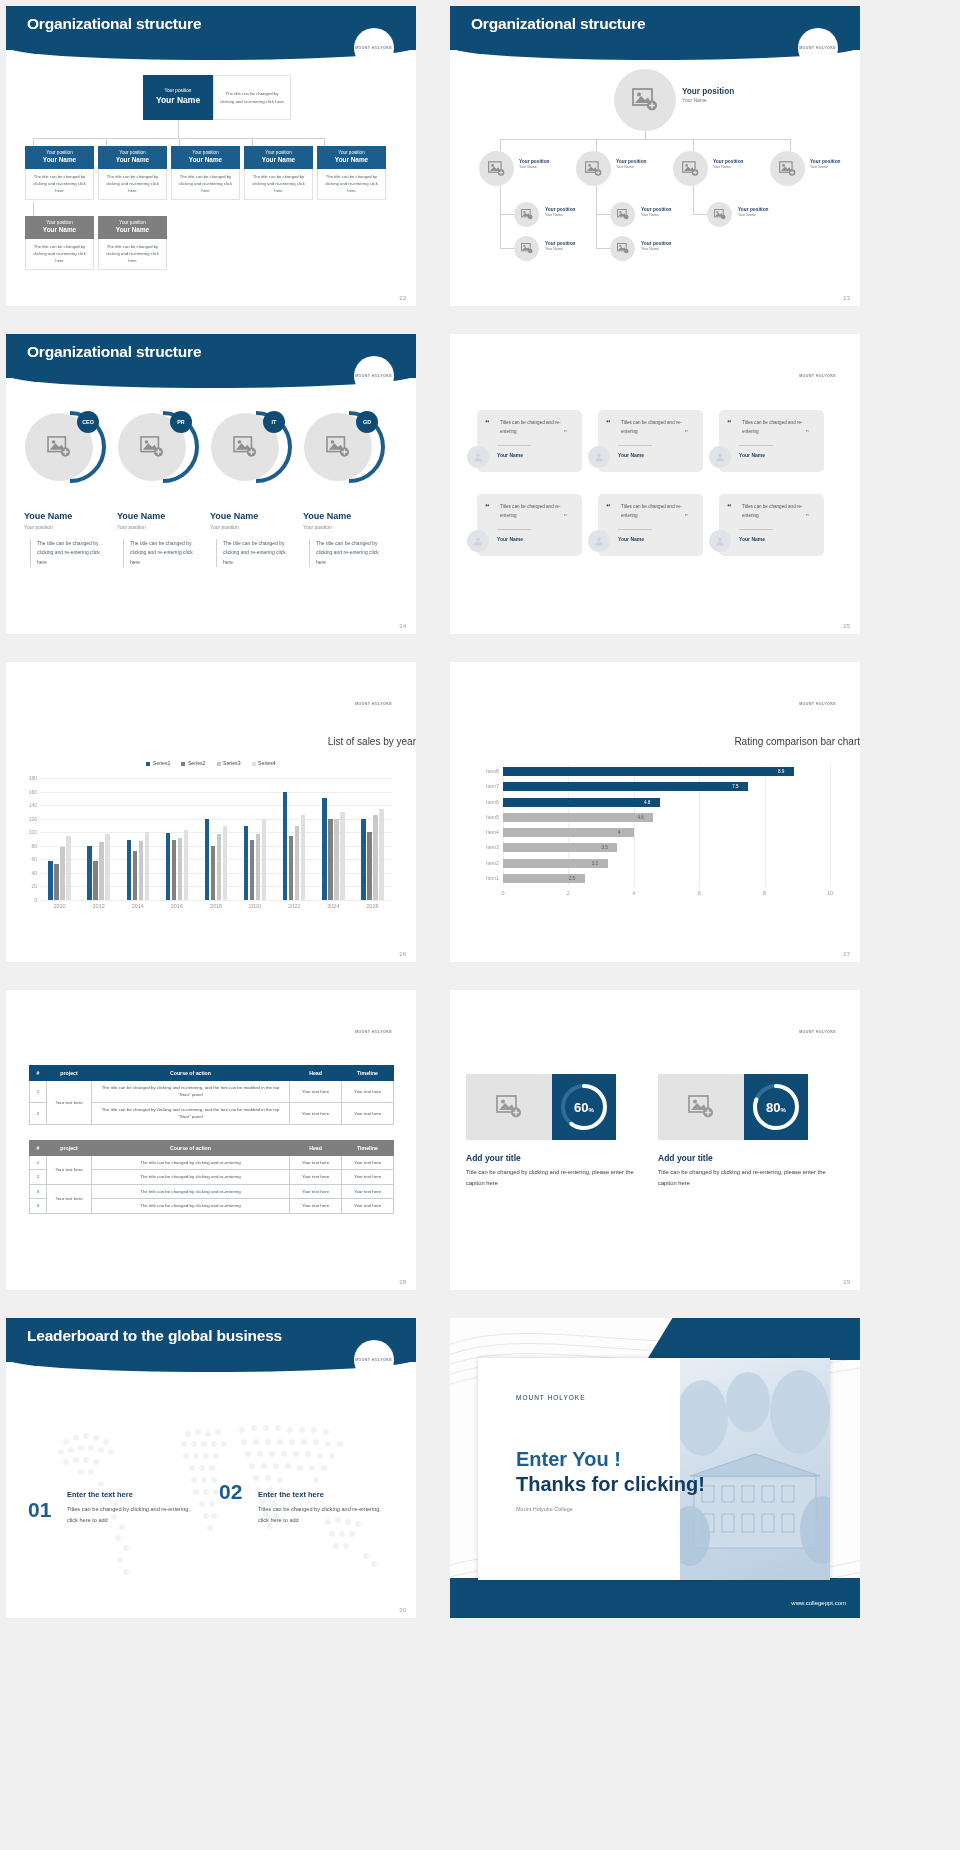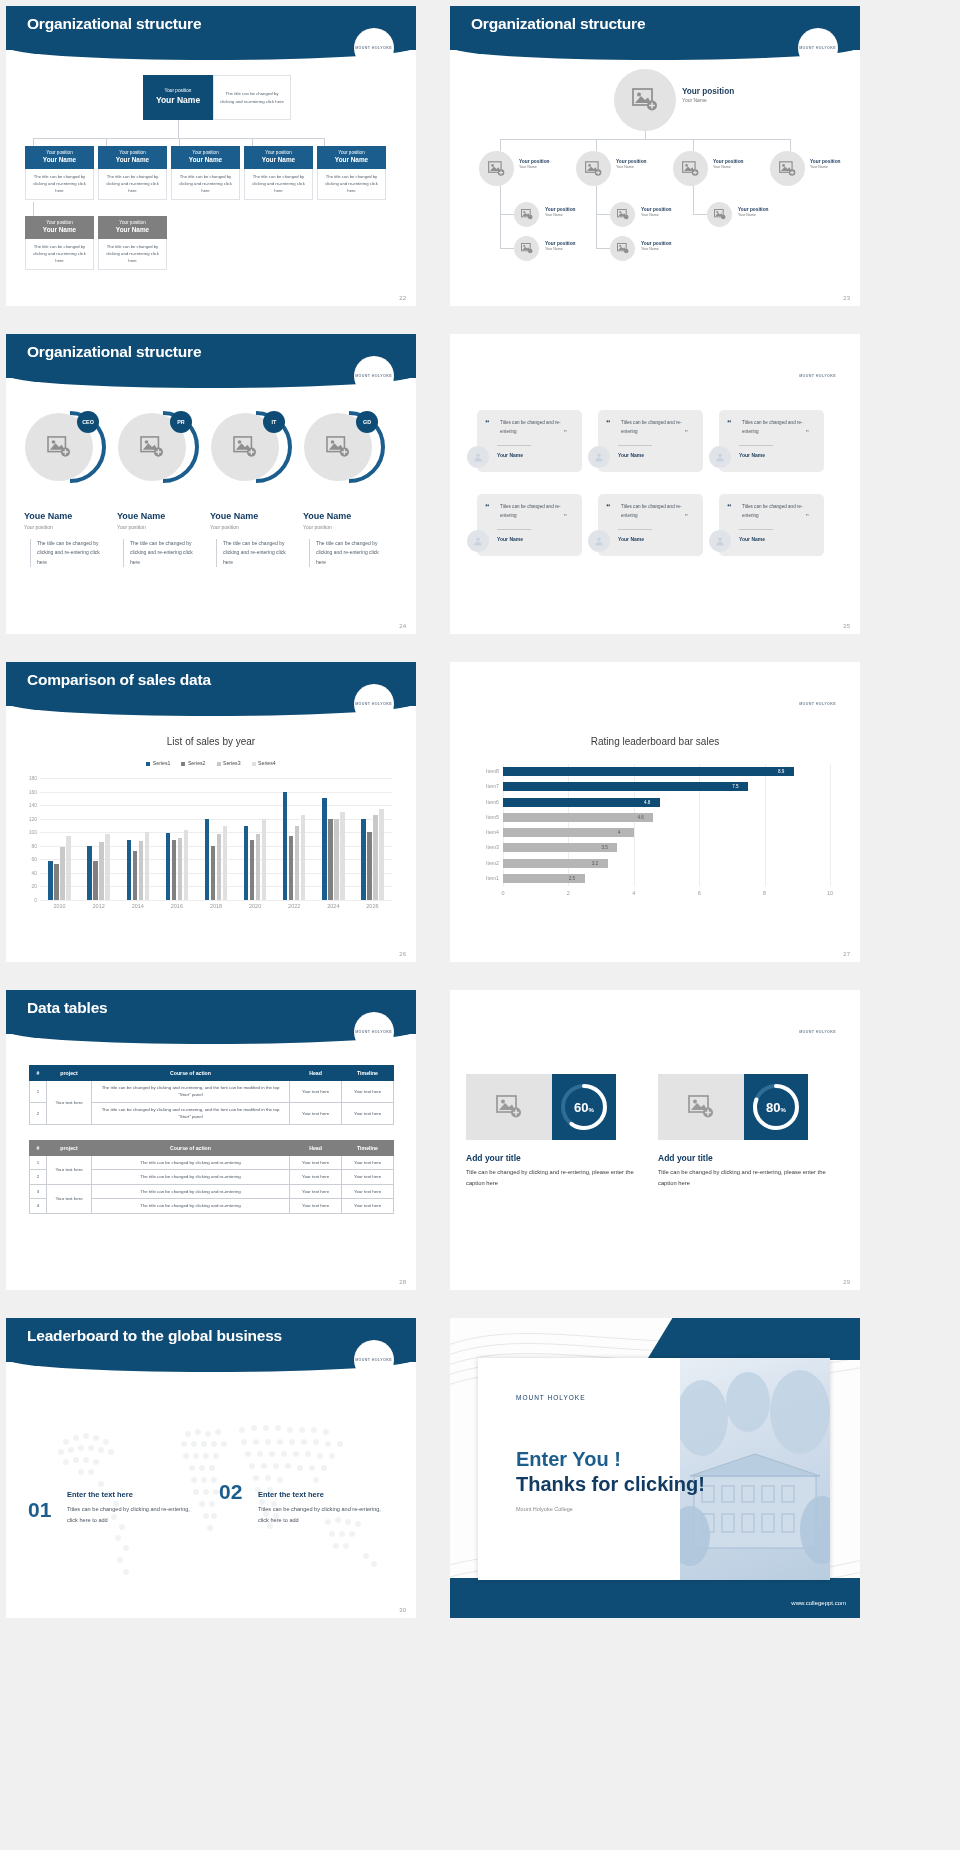--- a/index.html
+++ b/index.html
@@ -136,21 +136,21 @@
   .qc .qm2 { position:absolute; right:15px; top:19px; font-size:7px; color:#8f9aa4; font-weight:bold; }
   .qc .qt { font-size:4.6px; color:#4a5560; line-height:1.9; margin-left:11px; }
   .qc .qn { position:absolute; left:20px; bottom:14px; font-size:5px; font-weight:bold; color:#1b3a5c; }
   .qc .qdiv { position:absolute; left:20px; bottom:26px; width:34px; border-top:1px solid #c8c8c8; }
   .qav {
     position:absolute; width:22px; height:22px; border-radius:50%;
     background:#e0e4e9; display:flex; align-items:center; justify-content:center;
   }
 
   
-  .charttitle { position:absolute; width:100%; text-align:center; font-size:10px; color:#3a3a3a; }
+  .charttitle { position:absolute; width:100%; text-align:right; font-size:10px; color:#3a3a3a; }
   .legend { position:absolute; width:100%; display:flex; justify-content:center; gap:11px; font-size:5.2px; color:#4a4a4a;}
   .legend span.sw { display:inline-block; width:4px; height:4px; margin-right:2.5px; vertical-align:middle;}
   .plot { position:absolute; }
   .gl { position:absolute; left:0; width:100%; border-top:1px solid #ededed; }
   .ytick { position:absolute; right:100%; margin-right:3px; font-size:5px; color:#a0a0a0; transform:translateY(-50%); }
   .xtick { position:absolute; font-size:5.5px; color:#9a9a9a; transform:translateX(-50%); }
   .bar { position:absolute; bottom:0; }
 
   
   .hrow { position:absolute; left:0; height:9px; }
@@ -624,25 +624,20 @@
         <svg width="12" height="12" viewBox="0 0 24 24">
           <circle cx="12" cy="8.5" r="3.6" fill="#c9d3de"></circle>
           <path d="M4.5 21c0-4.4 3.4-7.5 7.5-7.5s7.5 3.1 7.5 7.5z" fill="#c9d3de"></path>
         </svg>
       </div>
 
     <div class="pgnum">25</div>
   </div>
 
   <div class="slide">
-    <div class="banner">
-      <div class="fill"></div>
-        <div class="curve"></div>
-      <h1>Comparison of sales data</h1>
-    </div>
     <div class="logo-circle"></div>
     <div class="logo-txt">MOUNT HOLYOKE</div>
 
     <div class="charttitle" style="top:74px;">List of sales by year</div>
     <div class="legend" id="vlegend" style="top:98px;">
         <span><span class="sw" style="background:#1b5e8e"></span>Series1</span>
         <span><span class="sw" style="background:#808080"></span>Series2</span>
         <span><span class="sw" style="background:#c9c9c9"></span>Series3</span>
         <span><span class="sw" style="background:#e0e0e0"></span>Series4</span>
       </div>
@@ -714,21 +709,21 @@
         <div class="xtick" style="left: 332.444px; top: 125px;">2026</div>
       </div>
 
     <div class="pgnum">26</div>
   </div>
 
   <div class="slide">
     <div class="logo-circle"></div>
     <div class="logo-txt">MOUNT HOLYOKE</div>
 
-    <div class="charttitle" style="top:74px;">Rating leaderboard bar sales</div>
+    <div class="charttitle" style="top:74px;">Rating comparison bar chart</div>
     <div class="plot" id="hplot" style="left:53px; top:102px; width:327px; height:122px;">
         <div class="hvline" style="left: 0px; height: 122px;"></div>
         <div class="xtick" style="left: 0px; top: 126px;">0</div>
         <div class="hvline" style="left: 65.4px; height: 122px;"></div>
         <div class="xtick" style="left: 65.4px; top: 126px;">2</div>
         <div class="hvline" style="left: 130.8px; height: 122px;"></div>
         <div class="xtick" style="left: 130.8px; top: 126px;">4</div>
         <div class="hvline" style="left: 196.2px; height: 122px;"></div>
         <div class="xtick" style="left: 196.2px; top: 126px;">6</div>
         <div class="hvline" style="left: 261.6px; height: 122px;"></div>
@@ -774,25 +769,20 @@
           <div class="hlbl">Item1</div>
           <div class="hbar" style="width: 81.75px; background: rgb(181, 181, 181);"></div>
           <div class="hval dk" style="left: 65.75px;">2.5</div>
         </div>
       </div>
 
     <div class="pgnum">27</div>
   </div>
 
   <div class="slide">
-    <div class="banner">
-      <div class="fill"></div>
-        <div class="curve"></div>
-      <h1>Data tables</h1>
-    </div>
     <div class="logo-circle"></div>
     <div class="logo-txt">MOUNT HOLYOKE</div>
 
     <table class="dt" style="left:23px; top:75px; width:365px;">
       <thead>
           <tr>
         <th style="width:17px;">#</th>
         <th style="width:45px;">project</th>
         <th>Course of action</th>
         <th style="width:52px;">Head</th>

